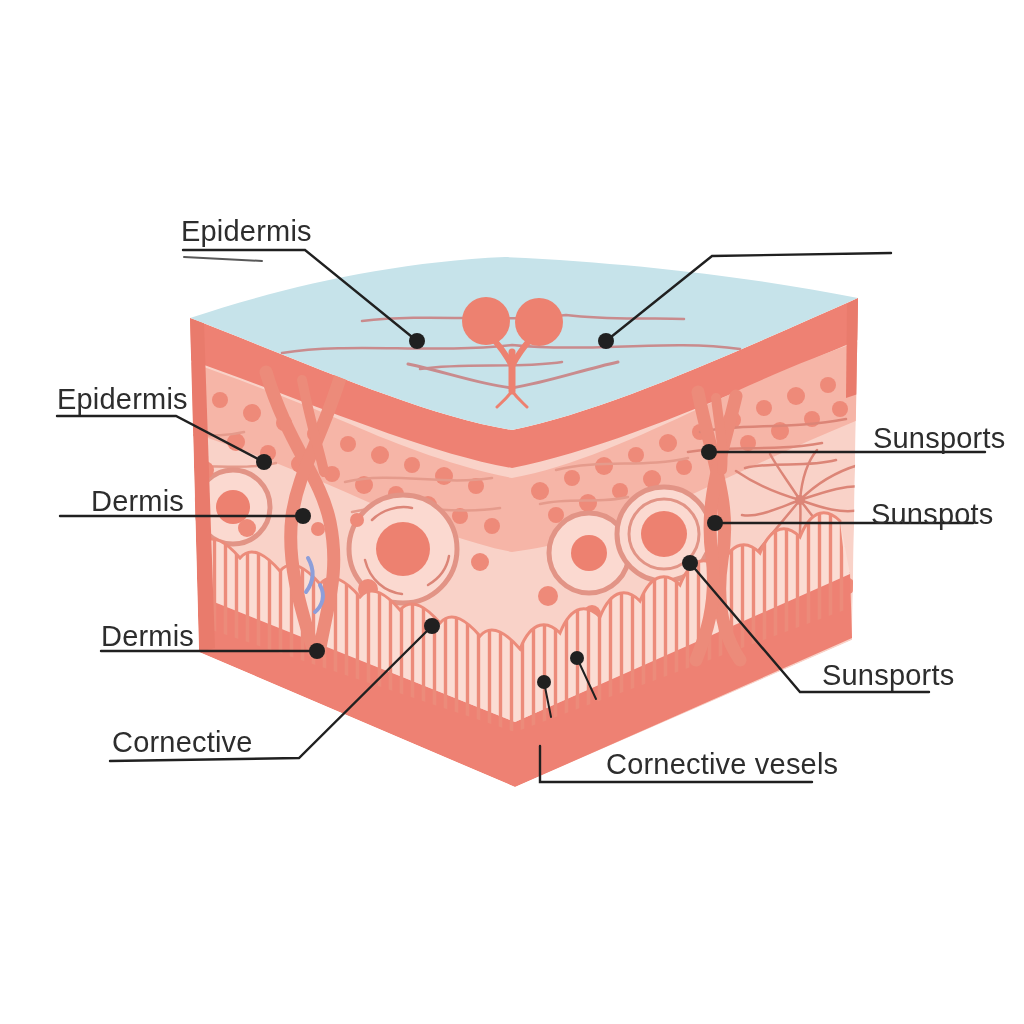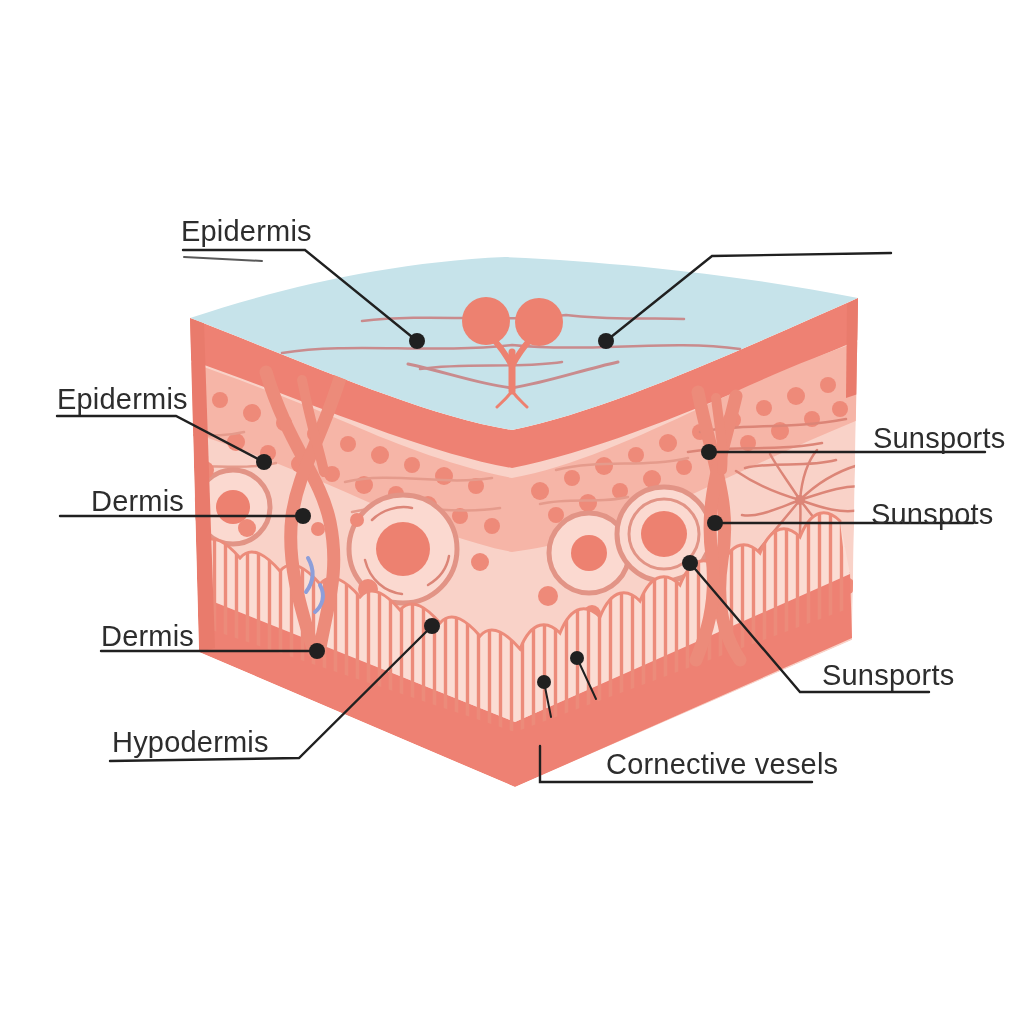--- a/index.html
+++ b/index.html
@@ -246,19 +246,19 @@
     <circle class="f-lead" cx="544" cy="682" r="7"></circle>
     <path class="s-lead" d="M577,658 L596,699" style="stroke-width:2"></path>
     <circle class="f-lead" cx="577" cy="658" r="7"></circle>
   </g>
 </svg>
 
 <div class="lbl" style="left:181px;top:216px">Epidermis</div>
 <div class="lbl" style="left:57px;top:384px">Epidermis</div>
 <div class="lbl" style="left:91px;top:486px">Dermis</div>
 <div class="lbl" style="left:101px;top:621px">Dermis</div>
-<div class="lbl" style="left:112px;top:727px">Hypodermis</div>
+<div class="lbl" style="left:112px;top:727px">Cornective</div>
 <div class="lbl" style="left:873px;top:423px">Sunsports</div>
 <div class="lbl" style="left:871px;top:499px">Sunspots</div>
 <div class="lbl" style="left:822px;top:660px">Sunsports</div>
 <div class="lbl" style="left:606px;top:749px">Cornective vesels</div>
 
 </div>
 
 </body></html>

